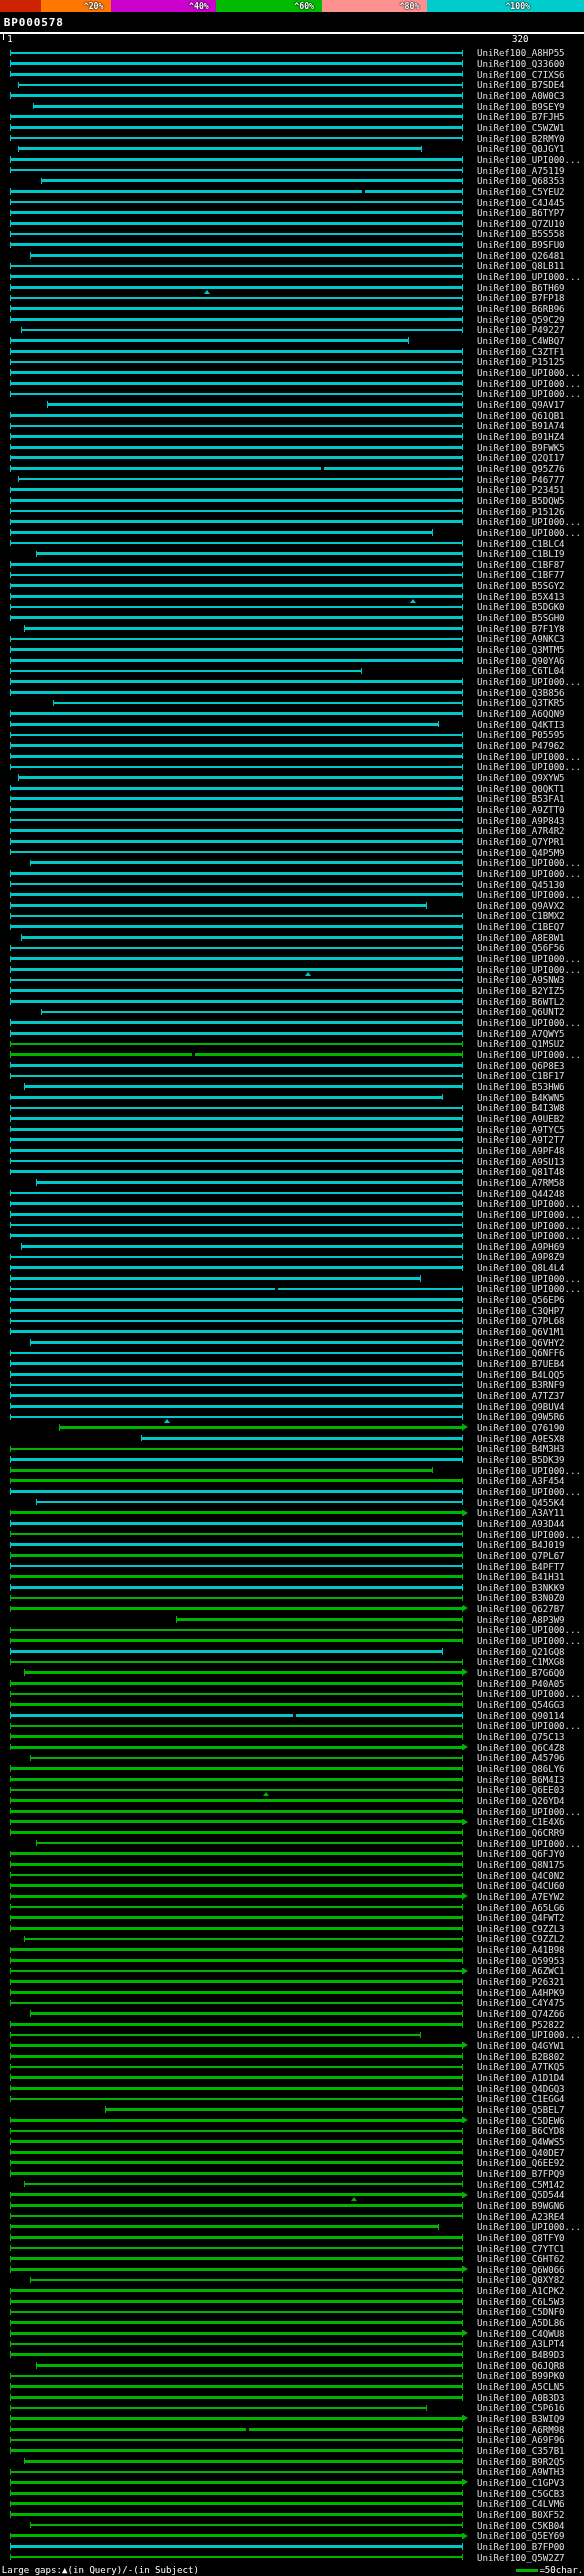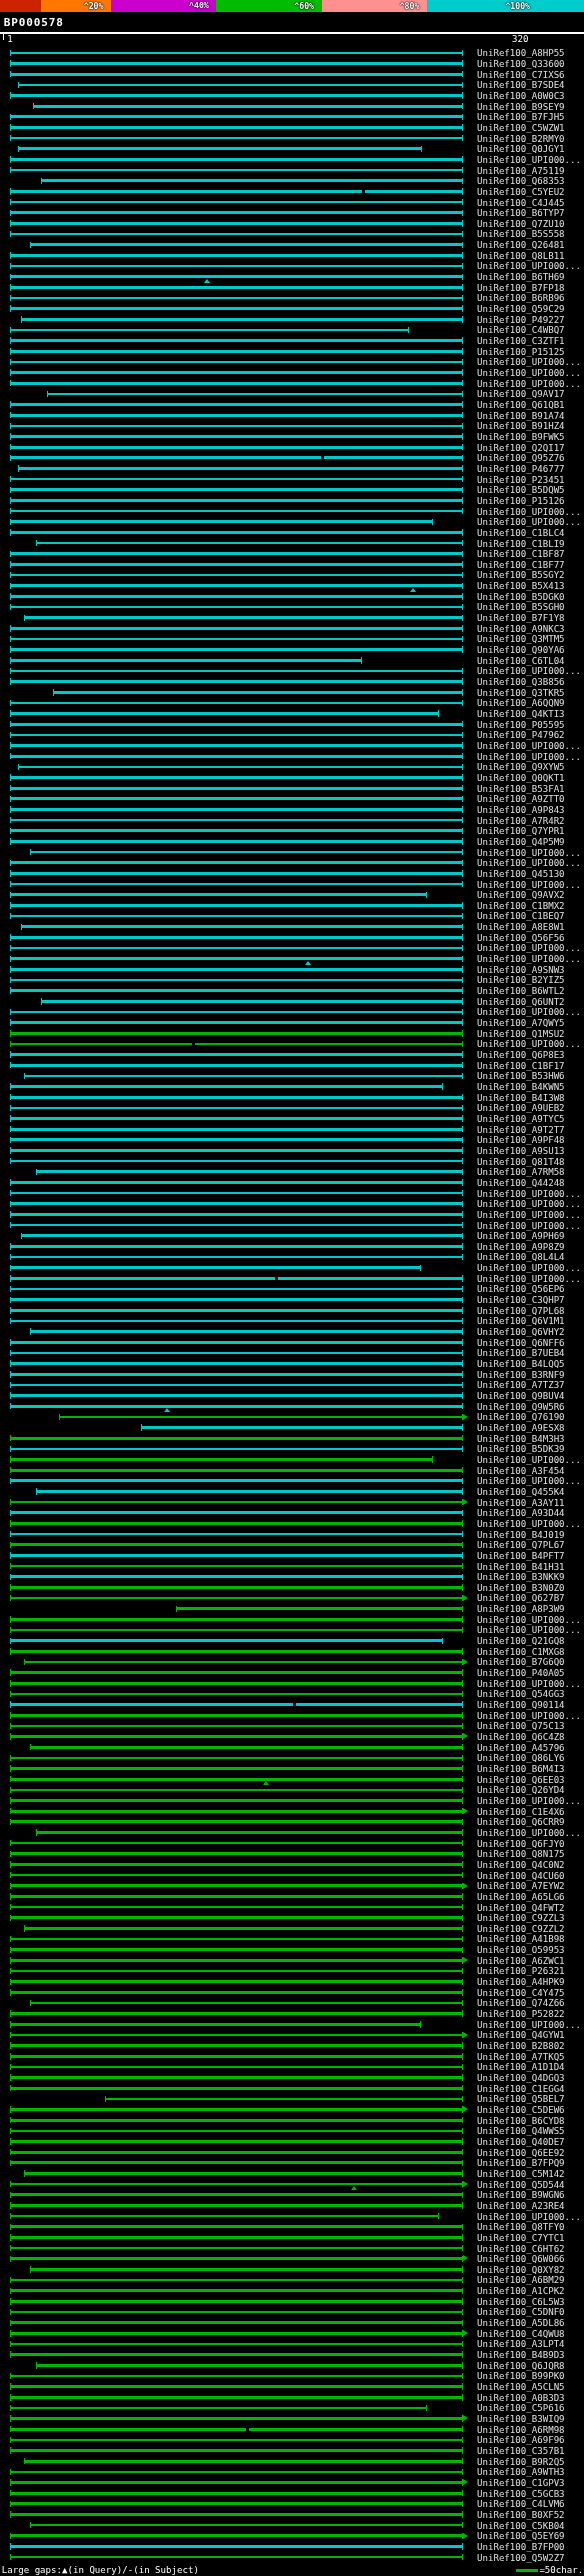--- a/index.html
+++ b/index.html
@@ -43,21 +43,21 @@
   <div class="colorbar">
       <div class="seg" style="width: 7%; background: rgb(204, 34, 0);"></div>
       <div class="seg" style="width: 12%; background: rgb(255, 119, 0);"></div>
       <div class="seg" style="width: 18%; background: rgb(204, 0, 204);"></div>
       <div class="seg" style="width: 18%; background: rgb(0, 187, 0);"></div>
       <div class="seg" style="width: 18%; background: rgb(255, 144, 144);"></div>
       <div class="seg" style="width: 27%; background: rgb(0, 204, 204);"></div>
     </div>
   <div class="scale-labels">
       <div class="scale-label" style="left: 16%;">^20%</div>
-      <div class="scale-label" style="left: 34%; font-family: Liberation Mono, monospace;">^40%</div>
+      <div class="scale-label" style="left: 34%;">^40%</div>
       <div class="scale-label" style="left: 52%;">^60%</div>
       <div class="scale-label" style="left: 70%;">^80%</div>
       <div class="scale-label" style="left: 88.5%;">^100%</div>
     </div>
   <div class="qname">BP000578</div>
   <div class="ruler"></div>
   <div class="tick-start"></div>
   <div class="tick-start-label">1</div>
   <div class="tick-end-label">320</div>
   <div class="rows">
@@ -145,20 +145,24 @@
   <div class="row">
     <div class="line" style="left: 10.3px; width: 453px; color: rgb(0, 200, 200);"></div>
     <div class="rlabel">UniRef100_Q7ZU10</div>
   </div>
 
   <div class="row">
     <div class="line" style="left: 10.3px; width: 453px; color: rgb(0, 200, 200);"></div>
     <div class="rlabel">UniRef100_B5S558</div>
   </div>
 
+  <div class="row">
+    <div class="line" style="left: 10.3px; width: 453px; color: rgb(0, 200, 200);"></div>
+    <div class="rlabel">UniRef100_B9SFU0</div>
+  </div>
 
   <div class="row">
     <div class="line" style="left: 30px; width: 433px; color: rgb(0, 200, 200);"></div>
     <div class="rlabel">UniRef100_Q26481</div>
   </div>
 
   <div class="row">
     <div class="line" style="left: 10.3px; width: 453px; color: rgb(0, 200, 200);"></div>
     <div class="rlabel">UniRef100_Q8LB11</div>
   </div>
@@ -1126,24 +1130,20 @@
     <div class="line" style="left: 10.3px; width: 453px; color: rgb(0, 180, 0);"></div>
     <div class="rlabel">UniRef100_Q6W066</div>
   <div class="arrowhead" style="left: 463px; color: rgb(0, 180, 0);"></div>
       </div>
 
   <div class="row">
     <div class="line" style="left: 30px; width: 433px; color: rgb(0, 180, 0);"></div>
     <div class="rlabel">UniRef100_Q0XY82</div>
   </div>
 
-  <div class="row">
-    <div class="line" style="left: 10.3px; width: 453px; color: rgb(0, 180, 0);"></div>
-    <div class="rlabel">UniRef100_A6BM29</div>
-  </div>
 
   <div class="row">
     <div class="line" style="left: 10.3px; width: 453px; color: rgb(0, 180, 0);"></div>
     <div class="rlabel">UniRef100_A1CPK2</div>
   </div>
 
   <div class="row">
     <div class="line" style="left: 10.3px; width: 453px; color: rgb(0, 180, 0);"></div>
     <div class="rlabel">UniRef100_C6L5W3</div>
   </div>

